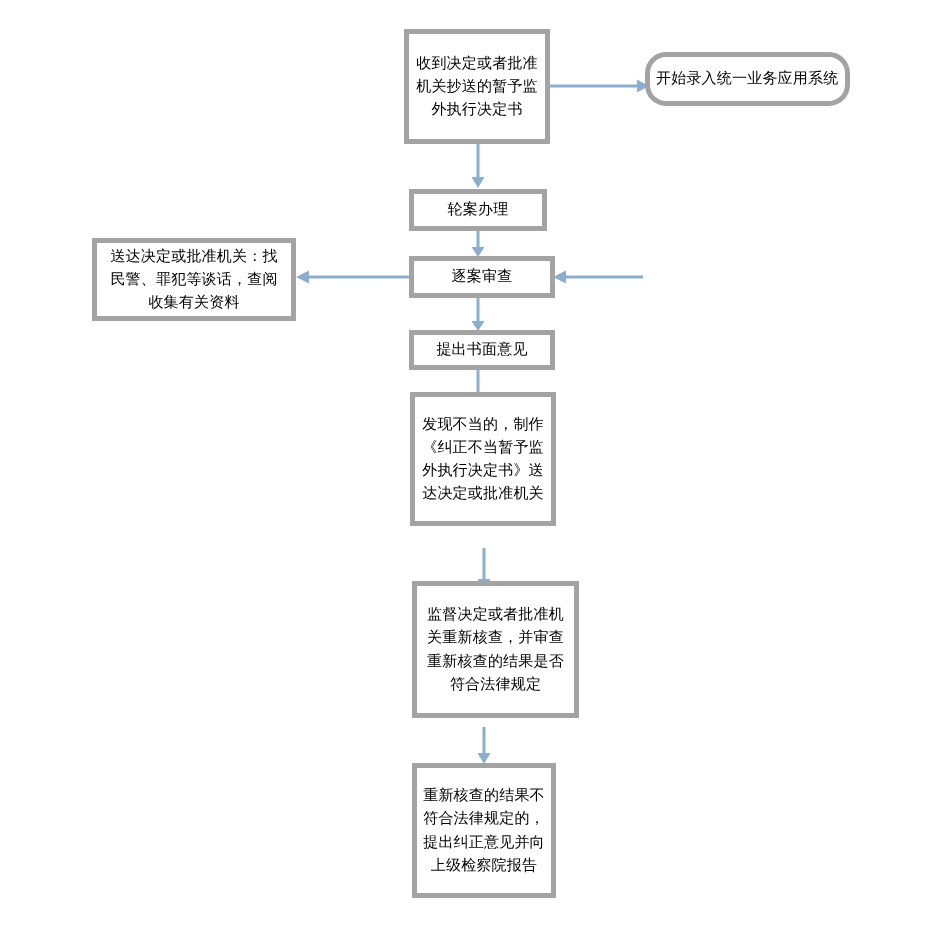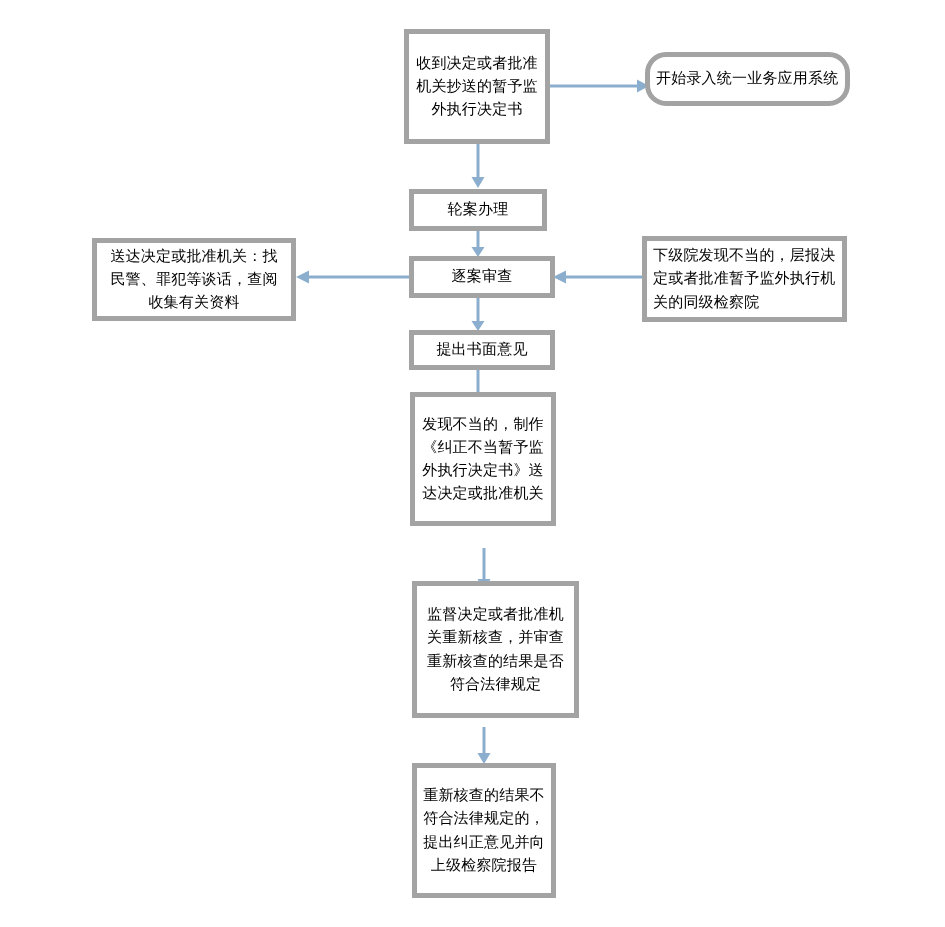--- a/index.html
+++ b/index.html
@@ -129,23 +129,20 @@
   </div>
 
   <div class="node center" style="left:409px; top:256px; width:146px; height:42px;">
     <span class="txt">逐案审查</span>
   </div>
 
   <div class="node center" style="left:92px; top:238px; width:204px; height:83px;">
     <span class="txt">送达决定或批准机关：找民警、罪犯等谈话，查阅收集有关资料</span>
   </div>
 
-  <div class="node left" style="left:642px; top:236px; width:205px; height:86px;">
-    <span class="txt">下级院发现不当的，层报决定或者批准暂予监外执行机关的同级检察院</span>
-  </div>
 
   <div class="node center" style="left:409px; top:330px; width:146px; height:40px;">
     <span class="txt">提出书面意见</span>
   </div>
 
   <div class="node center" style="left:410px; top:392px; width:146px; height:134px;">
     <span class="txt">发现不当的，制作《纠正不当暂予监外执行决定书》送达决定或批准机关</span>
   </div>
 
   <div class="node center" style="left:412px; top:581px; width:167px; height:137px;">

